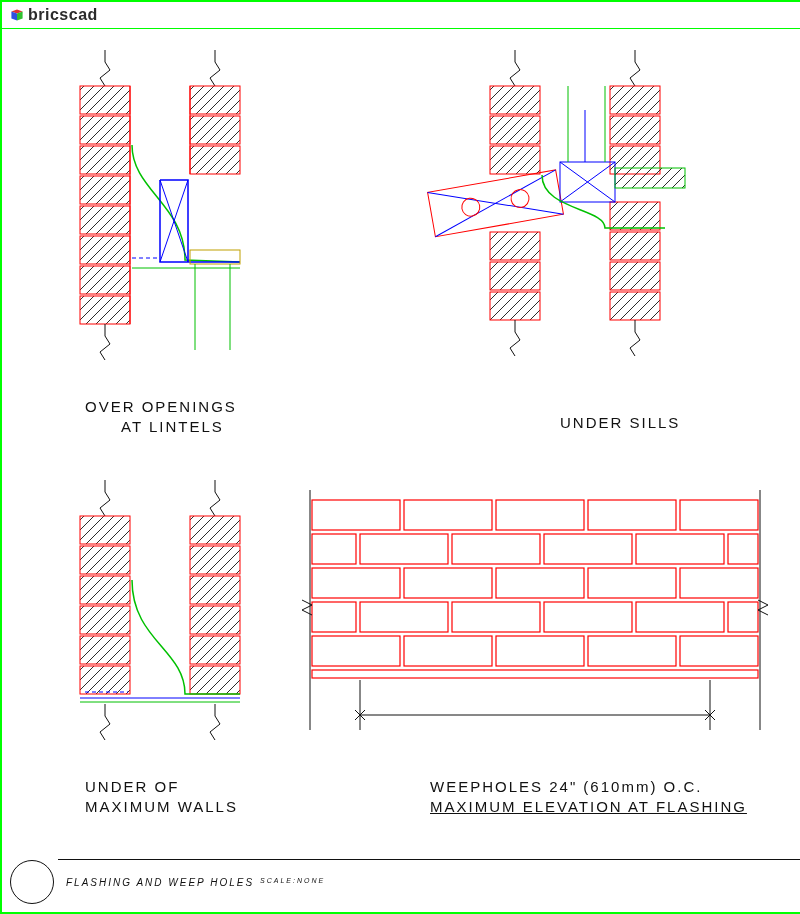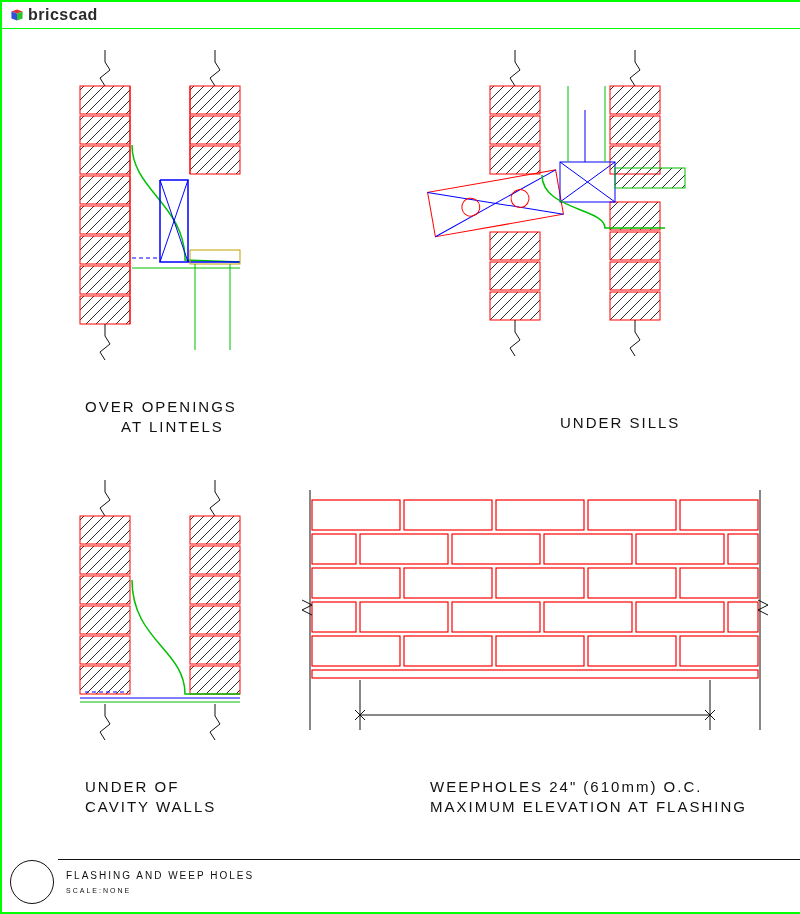--- a/index.html
+++ b/index.html
@@ -83,22 +83,22 @@
   }
   .title-circle {
     width: 42px;
     height: 42px;
     border: 1px solid #111;
     border-radius: 50%;
     background: #fff;
   }
   .title-text {
     display: flex;
-    flex-direction: column;
     gap: 6px;
+    font-style: italic;
   }
   .title-main {
     font-size: 10px;
     letter-spacing: 2px;
     font-weight: 500;
     color: #111;
   }
   .title-sub {
     font-size: 7px;
     letter-spacing: 2px;
@@ -276,21 +276,21 @@
     <path d="M62,100 C62,160 115,170 115,214 L170,214" stroke="#00c000" stroke-width="1.5" fill="none"></path>
     <line x1="10" y1="218" x2="170" y2="218" stroke="#0000ff"></line>
     <line x1="10" y1="222" x2="170" y2="222" stroke="#00c000"></line>
     <g stroke="#0000ff" stroke-dasharray="4,3">
       <line x1="15" y1="212" x2="58" y2="212"></line>
     </g>
     <path d="M35,224 L35,236 L40,244 L30,252 L35,260" stroke="#111" fill="none"></path>
     <path d="M145,224 L145,236 L150,244 L140,252 L145,260" stroke="#111" fill="none"></path>
   </svg>
   <div class="label" style="left:85px; top:778px;">UNDER OF</div>
-  <div class="label" style="left:85px; top:798px;">CAVITY WALLS</div>
+  <div class="label" style="left:85px; top:798px;">MAXIMUM WALLS</div>
 
   <svg class="drawing" style="left:300px; top:490px;" width="470" height="270" viewBox="0 0 470 270">
 
     <line x1="10" y1="0" x2="10" y2="240" stroke="#111"></line>
     <line x1="460" y1="0" x2="460" y2="240" stroke="#111"></line>
 
     <g stroke="#ff0000" fill="none" stroke-width="1.2">
 
       <g>
         
@@ -337,21 +337,21 @@
     <path d="M2,110 L12,115 L2,120 L12,125" stroke="#111" fill="none"></path>
     <path d="M458,110 L468,115 L458,120 L468,125" stroke="#111" fill="none"></path>
 
     <line x1="60" y1="225" x2="410" y2="225" stroke="#111"></line>
     <line x1="60" y1="190" x2="60" y2="240" stroke="#111"></line>
     <line x1="410" y1="190" x2="410" y2="240" stroke="#111"></line>
     <path d="M55,220 L65,230 M55,230 L65,220" stroke="#111"></path>
     <path d="M405,220 L415,230 M405,230 L415,220" stroke="#111"></path>
   </svg>
   <div class="label" style="left:430px; top:778px;">WEEPHOLES 24" (610mm) O.C.</div>
-  <div class="label" style="left:430px; top:798px;">MAXIMUM ELEVATION AT FLASHING</div>
+  <div class="label" style="left:430px; top:798px;text-decoration:underline;">MAXIMUM ELEVATION AT FLASHING</div>
 
   <div class="title-line"></div>
   <div class="title-block">
     <div class="title-circle"></div>
     <div class="title-text">
       <div class="title-main">FLASHING AND WEEP HOLES</div>
       <div class="title-sub">SCALE:NONE</div>
     </div>
   </div>
   <div class="sidecode">TN24P7</div>

